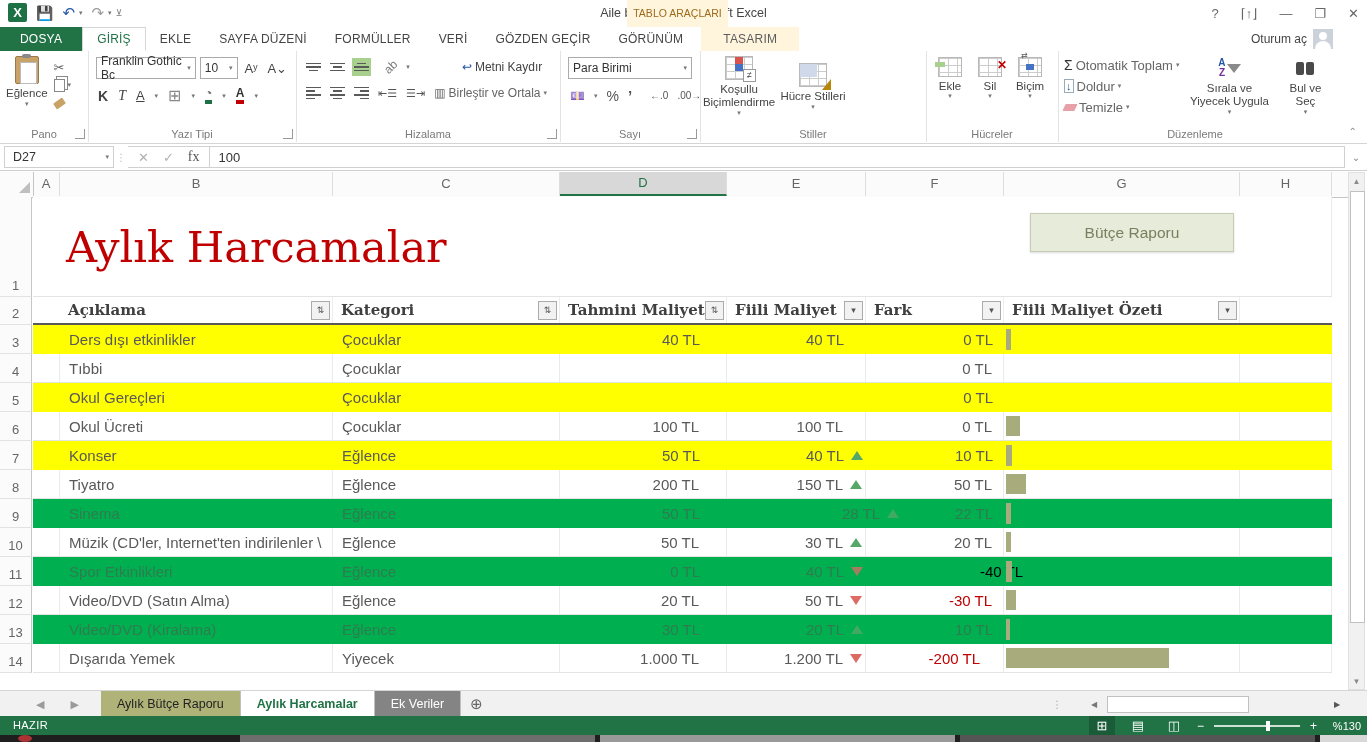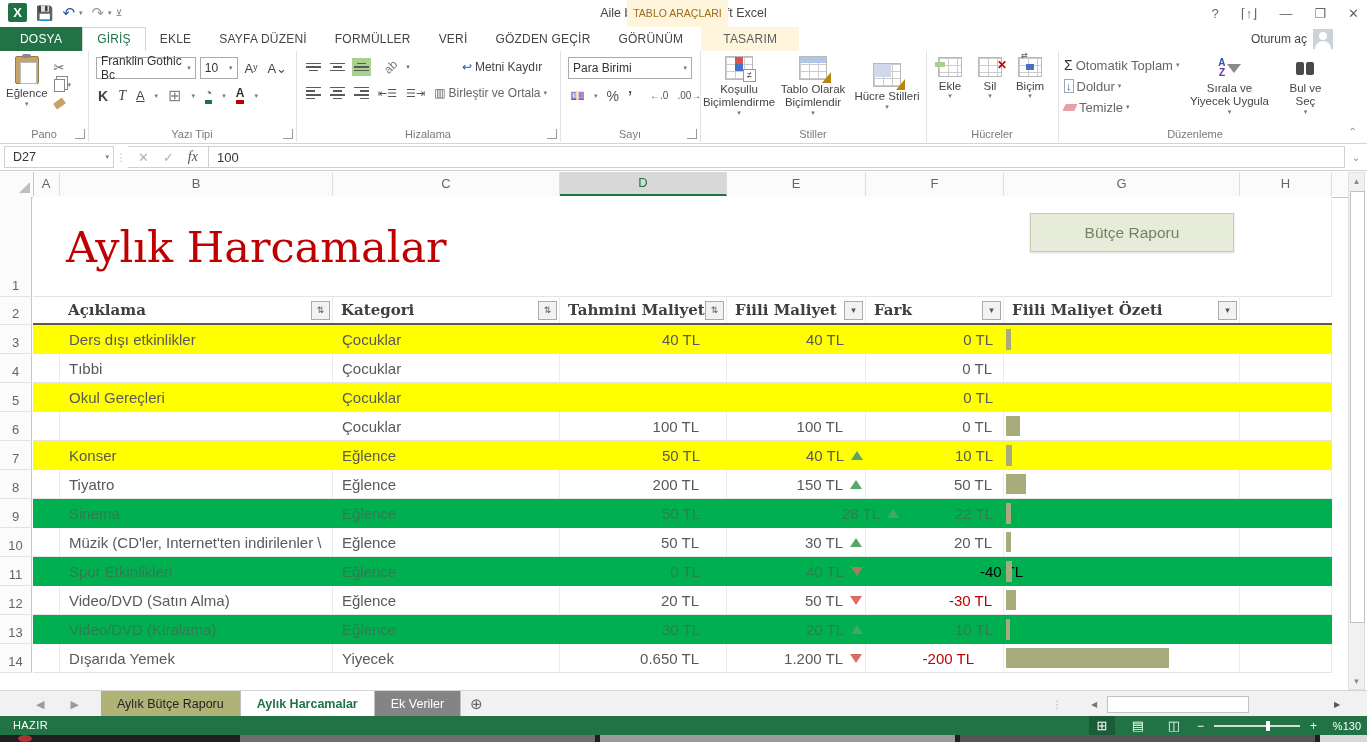--- a/index.html
+++ b/index.html
@@ -59,21 +59,21 @@
   .stile{display:flex;flex-direction:column;align-items:center;width:74px;font-size:11.5px;color:#444;line-height:1.15;text-align:center;}
   .mini-grid{width:26px;height:22px;border:1px solid #B9B9B9;margin-bottom:3px;position:relative;
      background:linear-gradient(#ccc 1px,transparent 1px) 0 0/100% 7px,linear-gradient(90deg,#ccc 1px,transparent 1px) 0 0/9px 100%;}
   .cellbtn{display:flex;flex-direction:column;align-items:center;width:40px;font-size:11.5px;color:#444;}
   
   #formulabar{position:absolute;left:0;top:144px;width:1367px;height:26px;background:#fff;border-bottom:1px solid #CFCFCF;display:flex;align-items:stretch;}
   #namebox{width:100px;border:1px solid #D0D0D0;display:flex;align-items:center;font-size:12.5px;color:#333;padding-left:8px;margin:2px 0 2px 4px;}
   #namebox .ddown{margin-left:auto;margin-right:4px;}
   .fdots{width:14px;display:flex;align-items:center;justify-content:center;color:#bbb;font-size:10px;}
   #fxbtns{display:flex;align-items:center;gap:14px;padding:0 10px;border:1px solid #D0D0D0;border-left:none;margin:2px 0;color:#b0b0b0;font-size:13px;}
-  .fx{font-family:"Liberation Serif",serif;font-style:italic;color:#555;font-size:14px;}
+  .fx{font-family:"Liberation Serif",serif;color:#555;font-size:14px;}
   #finput{flex:1;border:1px solid #D0D0D0;border-left:none;margin:2px 0;display:flex;align-items:center;padding-left:8px;font-size:13px;color:#333;}
   #fchev{width:22px;display:flex;align-items:center;justify-content:center;color:#888;font-size:10px;}
   
   #gridarea{position:absolute;left:0;top:172px;width:1348px;height:518px;background:#fff;overflow:hidden;}
   #colhdr{position:absolute;left:0;top:0;width:1348px;height:25px;background:#FBFBFB;border-bottom:1px solid #C6C6C6;}
   .chcell{position:absolute;top:0;height:24px;text-align:center;font-size:13px;color:#666;line-height:24px;border-right:1px solid #DEDEDE;}
   .chcell.sel{background:#D8D8D8;color:#217346;border-bottom:2px solid #217346;height:22px;line-height:22px;}
   #selall{position:absolute;left:0;top:0;width:33px;height:24px;border-right:1px solid #C6C6C6;}
   #selall::after{content:"";position:absolute;right:3px;bottom:3px;border-bottom:11px solid #BFBFBF;border-left:11px solid transparent;}
   .rownum{position:absolute;left:0;width:32px;border-right:1px solid #C6C6C6;border-bottom:1px solid #E2E2E2;
@@ -308,28 +308,20 @@
           <span class="mini-grid">
             <i style="position:absolute;left:9px;top:0;width:8px;height:7px;background:#D9534F"></i>
             <i style="position:absolute;left:9px;top:7px;width:8px;height:7px;background:#4472C4"></i>
             <i style="position:absolute;right:-4px;bottom:-3px;width:11px;height:11px;background:#fff;border:1px solid #999;font-style:normal;font-size:9px;line-height:10px">≠</i>
           </span>
           <span>Koşullu Biçimlendirme</span>
             <span class="ddown">▾</span>
         </div>
         <div class="stile">
           <span class="mini-grid">
-            <i style="position:absolute;left:0;top:0;right:0;height:6px;background:#B4C6E7"></i>
-            <i style="position:absolute;right:-5px;bottom:-4px;width:0;height:0;border-left:9px solid transparent;border-bottom:11px solid #B8860B"></i>
-          </span>
-          <span>Tablo Olarak Biçimlendir</span>
-            <span class="ddown">▾</span>
-        </div>
-        <div class="stile">
-          <span class="mini-grid">
             <i style="position:absolute;left:0;top:0;width:17px;height:13px;background:#CFD9EA"></i>
             <i style="position:absolute;right:-5px;bottom:-4px;width:0;height:0;border-left:9px solid transparent;border-bottom:11px solid #B8860B"></i>
           </span>
           <span>Hücre Stilleri</span>
             <span class="ddown">▾</span>
         </div>
       </div>
       <div class="glabel">Stiller</div>
     </div>
 
@@ -502,20 +494,21 @@
         <div class="tcell right" style="left: 694px; width: 139px; color: rgb(89, 89, 89); padding-right: 3px;">
           <span></span>
           <span class="tri none"></span>
         </div>
         <div class="tcell right" style="left: 833px; width: 138px; color: rgb(89, 89, 89); padding-right: 11px;">0 TL</div>
         <div class="tcell" style="left: 971px; width: 236px; color: rgb(89, 89, 89);"></div>
       </div>
       <div class="rownum" style="top: 240px; height: 29px;">6</div>
       <div class="trow wline" style="top: 240px; height: 29px; background: rgb(255, 255, 255);">
         <div class="tcell" style="left: 0px; width: 27px; color: rgb(89, 89, 89);"></div>
+        <div class="tcell" style="left: 27px; width: 273px; color: rgb(89, 89, 89); padding-left: 9px;">Okul Ücreti</div>
         <div class="tcell" style="left: 300px; width: 227px; color: rgb(89, 89, 89); padding-left: 9px;">Çocuklar</div>
         <div class="tcell right" style="left: 527px; width: 167px; color: rgb(89, 89, 89); padding-right: 27px;">100 TL</div>
         <div class="tcell right" style="left: 694px; width: 139px; color: rgb(89, 89, 89); padding-right: 3px;">
           <span>100 TL</span>
           <span class="tri none"></span>
         </div>
         <div class="tcell right" style="left: 833px; width: 138px; color: rgb(89, 89, 89); padding-right: 11px;">0 TL</div>
         <div class="tcell" style="left: 971px; width: 236px; color: rgb(89, 89, 89);">
           <span class="databar" style="width: 14px; background: rgb(168, 171, 124);"></span>
         </div>
@@ -623,26 +616,26 @@
         <div class="tcell right" style="left: 833px; width: 138px; color: rgb(47, 124, 79); padding-right: 11px;">10 TL</div>
         <div class="tcell" style="left: 971px; width: 236px; color: rgb(47, 124, 79);">
           <span class="databar" style="width: 4px; background: rgb(168, 171, 124);"></span>
         </div>
       </div>
       <div class="rownum" style="top: 472px; height: 29px;">14</div>
       <div class="trow wline" style="top: 472px; height: 29px; background: rgb(255, 255, 255);">
         <div class="tcell" style="left: 0px; width: 27px; color: rgb(89, 89, 89);"></div>
         <div class="tcell" style="left: 300px; width: 227px; color: rgb(89, 89, 89); padding-left: 9px;">Yiyecek</div>
         <div class="tcell" style="left: 27px; width: 273px; color: rgb(89, 89, 89); padding-left: 9px;">Dışarıda Yemek</div>
-        <div class="tcell right" style="left: 527px; width: 167px; color: rgb(89, 89, 89); padding-right: 27px;">0.650 TL</div>
+        <div class="tcell right" style="left: 527px; width: 167px; color: rgb(89, 89, 89); padding-right: 27px;">1.000 TL</div>
         <div class="tcell right" style="left: 694px; width: 139px; color: rgb(89, 89, 89); padding-right: 3px;">
           <span>1.200 TL</span>
           <span class="tri down"></span>
         </div>
-        <div class="tcell right" style="left: 833px; width: 138px; color: rgb(192, 0, 0); padding-right: 29px;">-200 TL</div>
+        <div class="tcell right" style="left: 833px; width: 138px; color: rgb(192, 0, 0); padding-right: 23px;">-200 TL</div>
         <div class="tcell" style="left: 971px; width: 236px; color: rgb(89, 89, 89);">
           <span class="databar" style="width: 163px; background: rgb(168, 171, 124);"></span>
         </div>
         <div class="tcell" style="left: 1207px; width: 92px; color: rgb(89, 89, 89);"></div>
       </div>
     </div>
   <div id="vscroll">
     <span class="varrow" style="top:0">▲</span>
     <div id="vthumb"></div>
     <span class="varrow" style="bottom:0">▼</span>

